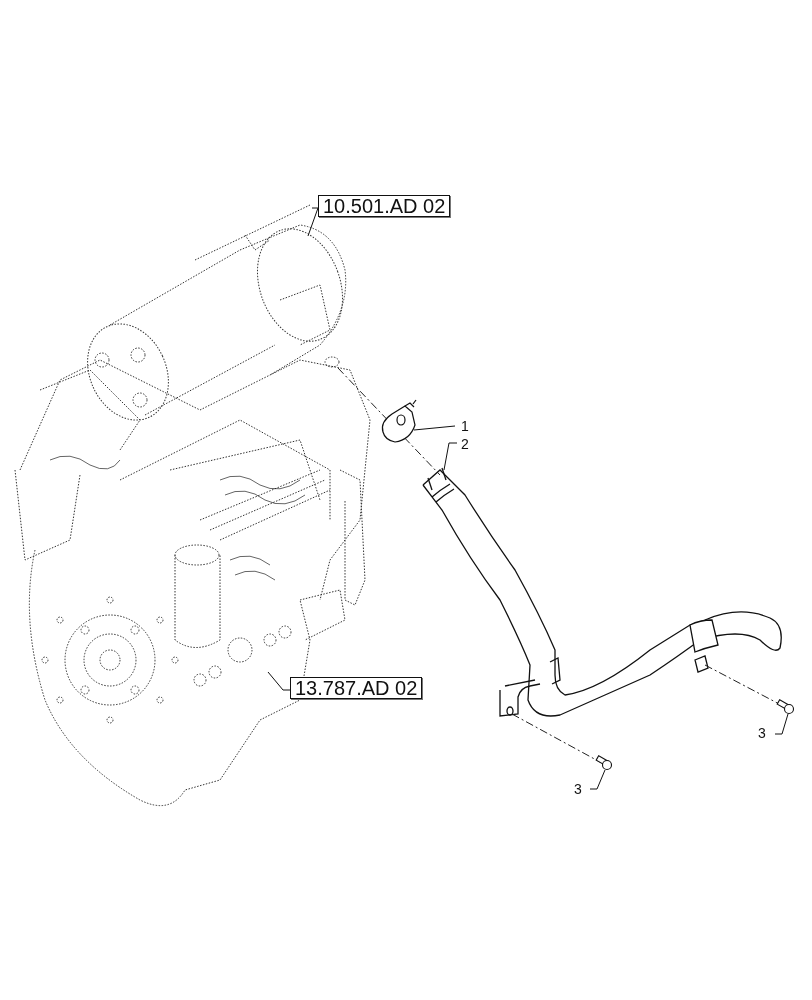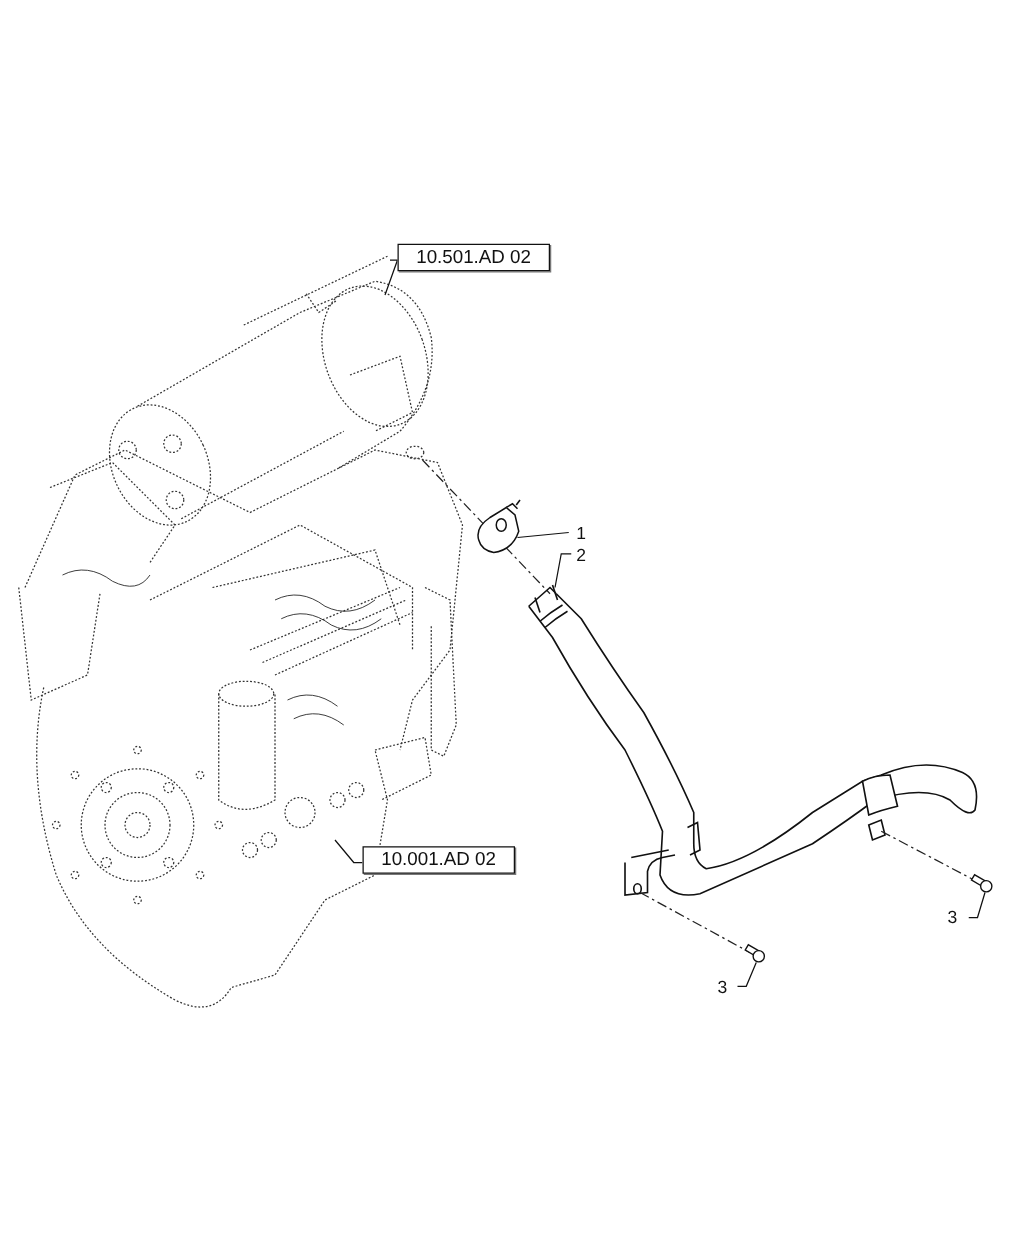--- a/index.html
+++ b/index.html
@@ -1,18 +1,18 @@
 <!DOCTYPE html>
 <html><head>
   <meta charset="utf-8">
   <style>
     html, body { margin: 0; padding: 0; background: #ffffff; }
     body { width: 812px; height: 1000px; position: relative; overflow: hidden; font-family: "Liberation Sans", sans-serif; }
     #canvas { position: absolute; left: 0; top: 0; width: 812px; height: 1000px; }
-    .ref-box { position: absolute; border: 1.3px solid #111; background: #fff; font-size: 15px; color: #111; padding: 1px 14px; line-height: 18px; white-space: nowrap; box-shadow: 1px 1px 0 #777; }
+    .ref-box { position: absolute; border: 1.3px solid #111; background: #fff; font-size: 20px; color: #111; padding: 1px 4px; line-height: 18px; white-space: nowrap; box-shadow: 1px 1px 0 #777; }
     .callout { position: absolute; font-size: 14px; color: #111; line-height: 16px; }
   </style>
 </head>
 <body>
 
 <svg id="canvas" viewBox="0 0 812 1000" xmlns="http://www.w3.org/2000/svg">
   <g fill="none" stroke="#333" stroke-width="1" stroke-dasharray="1.5 1.5">
 
     <path d="M240 250 L300 225 Q335 230 345 270 Q350 310 320 345 L270 375"></path>
     <ellipse cx="300" cy="285" rx="40" ry="58" transform="rotate(-20 300 285)"></ellipse>
@@ -119,18 +119,18 @@
     <path d="M312 208 L318 208 L308 236"></path>
     <path d="M268 672 L283 690 L290 690"></path>
     <path d="M414 430 L455 426"></path>
     <path d="M444 470 L449 443 L457 443"></path>
     <path d="M590 789 L597 789 L605 770"></path>
     <path d="M775 734 L782 734 L788 714"></path>
   </g>
 </svg>
 
 <div class="ref-box" style="left:318px; top:195px;">10.501.AD 02</div>
-<div class="ref-box" style="left:290px; top:677px;">10.001.AD 02</div>
+<div class="ref-box" style="left:290px; top:677px;">13.787.AD 02</div>
 
 <div class="callout" style="left:461px; top:418px;">1</div>
 <div class="callout" style="left:461px; top:436px;">2</div>
 <div class="callout" style="left:574px; top:781px;">3</div>
 <div class="callout" style="left:758px; top:725px;">3</div>
 
 </body></html>

